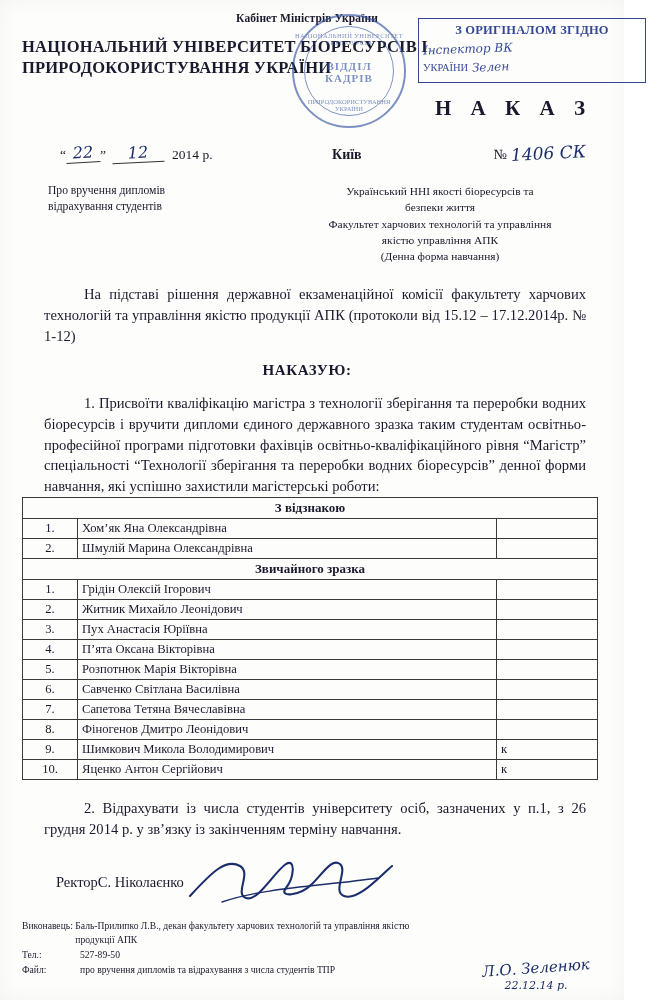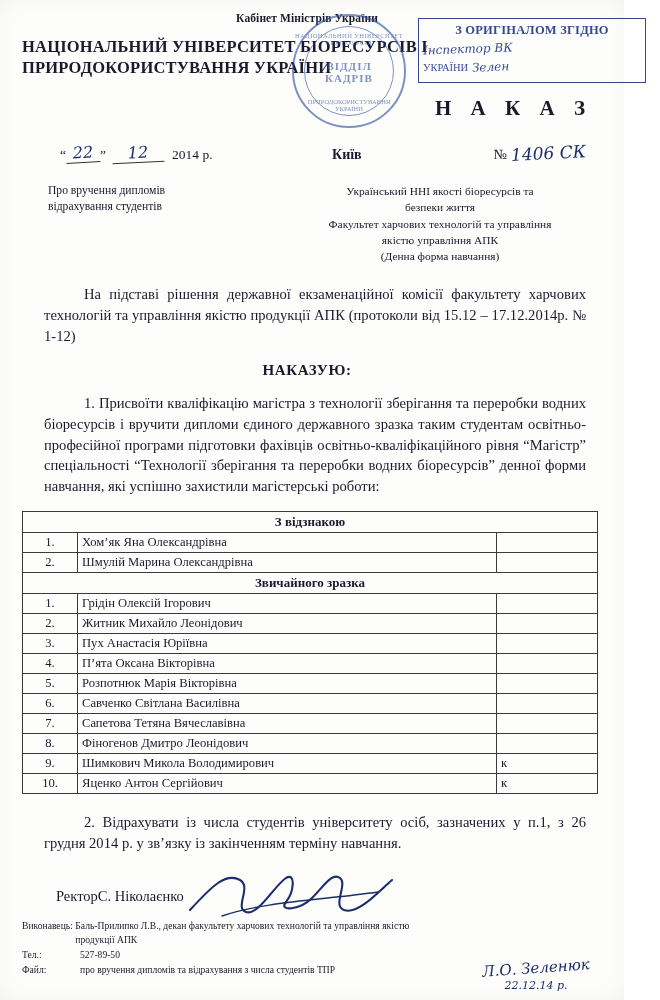--- a/index.html
+++ b/index.html
@@ -120,21 +120,21 @@
     font-weight: bold;
     font-size: 15px;
     margin-top: 16px;
     letter-spacing: 0.6px;
   }
   .par2 {
     margin-top: 14px;
   }
   table.students {
     width: 576px;
-    margin: 14px auto 0 auto;
+    margin: 0 auto 0 auto;
     border-collapse: collapse;
     font-size: 12.6px;
   }
   table.students td {
     border: 1px solid #3a3a3a;
     padding: 2px 4px;
     height: 15px;
   }
   td.num {
     width: 46px;

